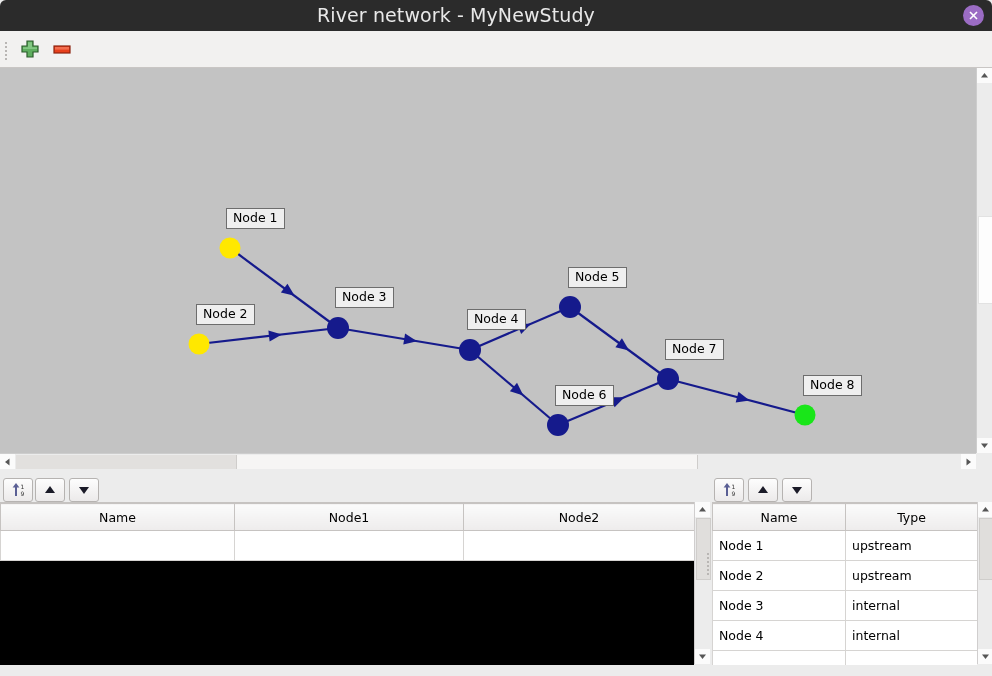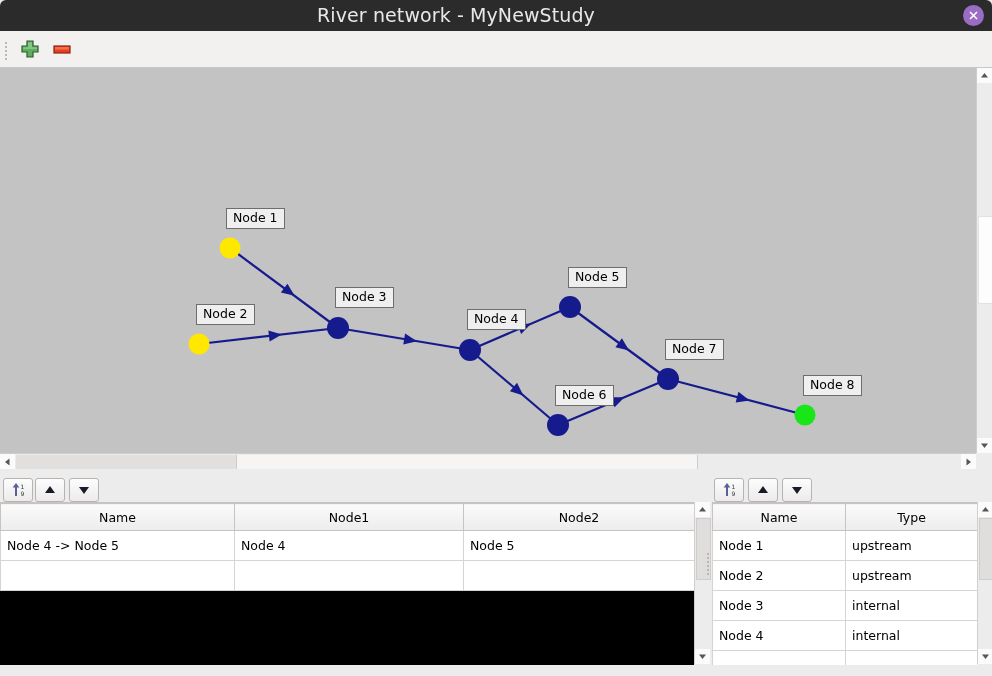--- a/index.html
+++ b/index.html
@@ -384,25 +384,20 @@
           </colgroup>
         <thead>
             <tr id="reaches-head">
               <th>Name</th>
               <th>Node1</th>
               <th>Node2</th>
             </tr>
           </thead>
         <tbody id="reaches-body">
             <tr>
-              <td>Node 4 -&gt; Node 5</td>
-              <td>Node 4</td>
-              <td>Node 5</td>
-            </tr>
-            <tr>
               <td></td>
               <td></td>
               <td></td>
             </tr>
           </tbody>
       </table>
     </div>
 
     <div class="tbl-vscroll" style="left:694px; top:26px; height:162px;">
       <div class="a-up">

